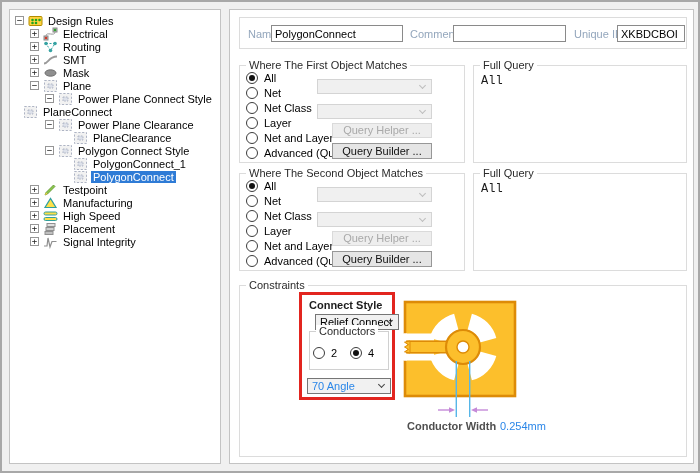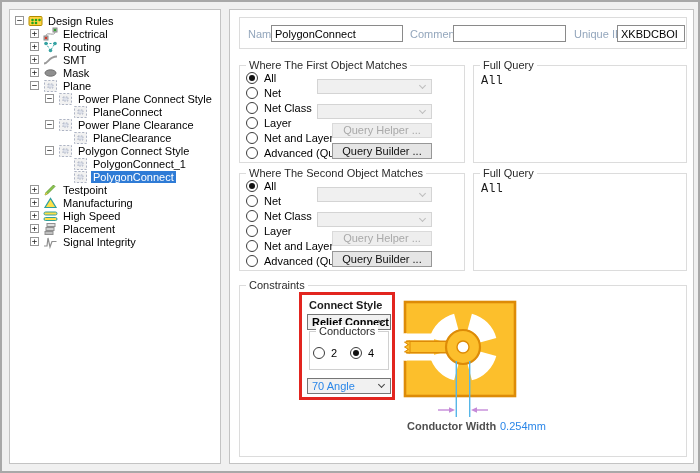--- a/index.html
+++ b/index.html
@@ -59,21 +59,21 @@
 
   .btn{position:absolute; background:#e5e5e5; border:1px solid #979797; font-size:11px;
        text-align:center; line-height:13px; color:#111; cursor:default;}
   .btn.disabled{background:#eeeeee; border-color:#dadada; color:#a9a9a9;}
 
   
   #constraints-box{left:9px; top:275px; width:448px; height:172px;}
   #red-highlight{position:absolute; left:69px; top:282px; width:96px; height:108px;
                  border:3px solid var(--red);}
   #connect-style-label{position:absolute; left:79px; top:289px; font-size:11px; font-weight:bold; color:#1c1c1c;}
-  #relief-combo{left:77px; top:304px; width:84px; height:16px;font-weight:bold;}
+  #relief-combo{left:85px; top:304px; width:84px; height:16px;}
   #conductors-box{left:79px; top:321px; width:80px; height:39px; border-color:#d0d0d0;text-decoration:underline;}
   #angle-combo{left:77px; top:368px; width:84px; height:16px;}
   #relief-graphic{position:absolute; left:171px; top:288px;}
   #cw-label{position:absolute; left:177px; top:410px; font-size:11px; font-weight:bold; color:#4f4f4f;}
   #cw-value{position:absolute; left:270px; top:410px; font-size:11px; color:var(--valblue);}
 </style>
 </head>
 <body>
 
 <div class="screen">
@@ -150,21 +150,21 @@
         <div class="trow" style="padding-left: 35px;">
           <span class="ebox">−</span>
           <span class="ticon">
             <svg width="15" height="14">
               <rect x="1.5" y="1.5" width="12" height="11" fill="#f2f2f2" stroke="#aeb4c4" stroke-dasharray="2.2,1.6"></rect>
               <rect x="5" y="5" width="5" height="4" fill="#dde1ea" stroke="#aeb4c4" stroke-dasharray="1.6,1.2"></rect>
             </svg>
           </span>
           <span class="tlabel">Power Plane Connect Style</span>
         </div>
-        <div class="trow" style="padding-left: 50px;">
+        <div class="trow" style="">
           <span class="ebox none"></span>
           <span class="ticon">
             <svg width="15" height="14">
               <rect x="1.5" y="1.5" width="12" height="11" fill="#f2f2f2" stroke="#aeb4c4" stroke-dasharray="2.2,1.6"></rect>
               <rect x="5" y="5" width="5" height="4" fill="#dde1ea" stroke="#aeb4c4" stroke-dasharray="1.6,1.2"></rect>
             </svg>
           </span>
           <span class="tlabel">PlaneConnect</span>
         </div>
         <div class="trow" style="padding-left: 35px;">

